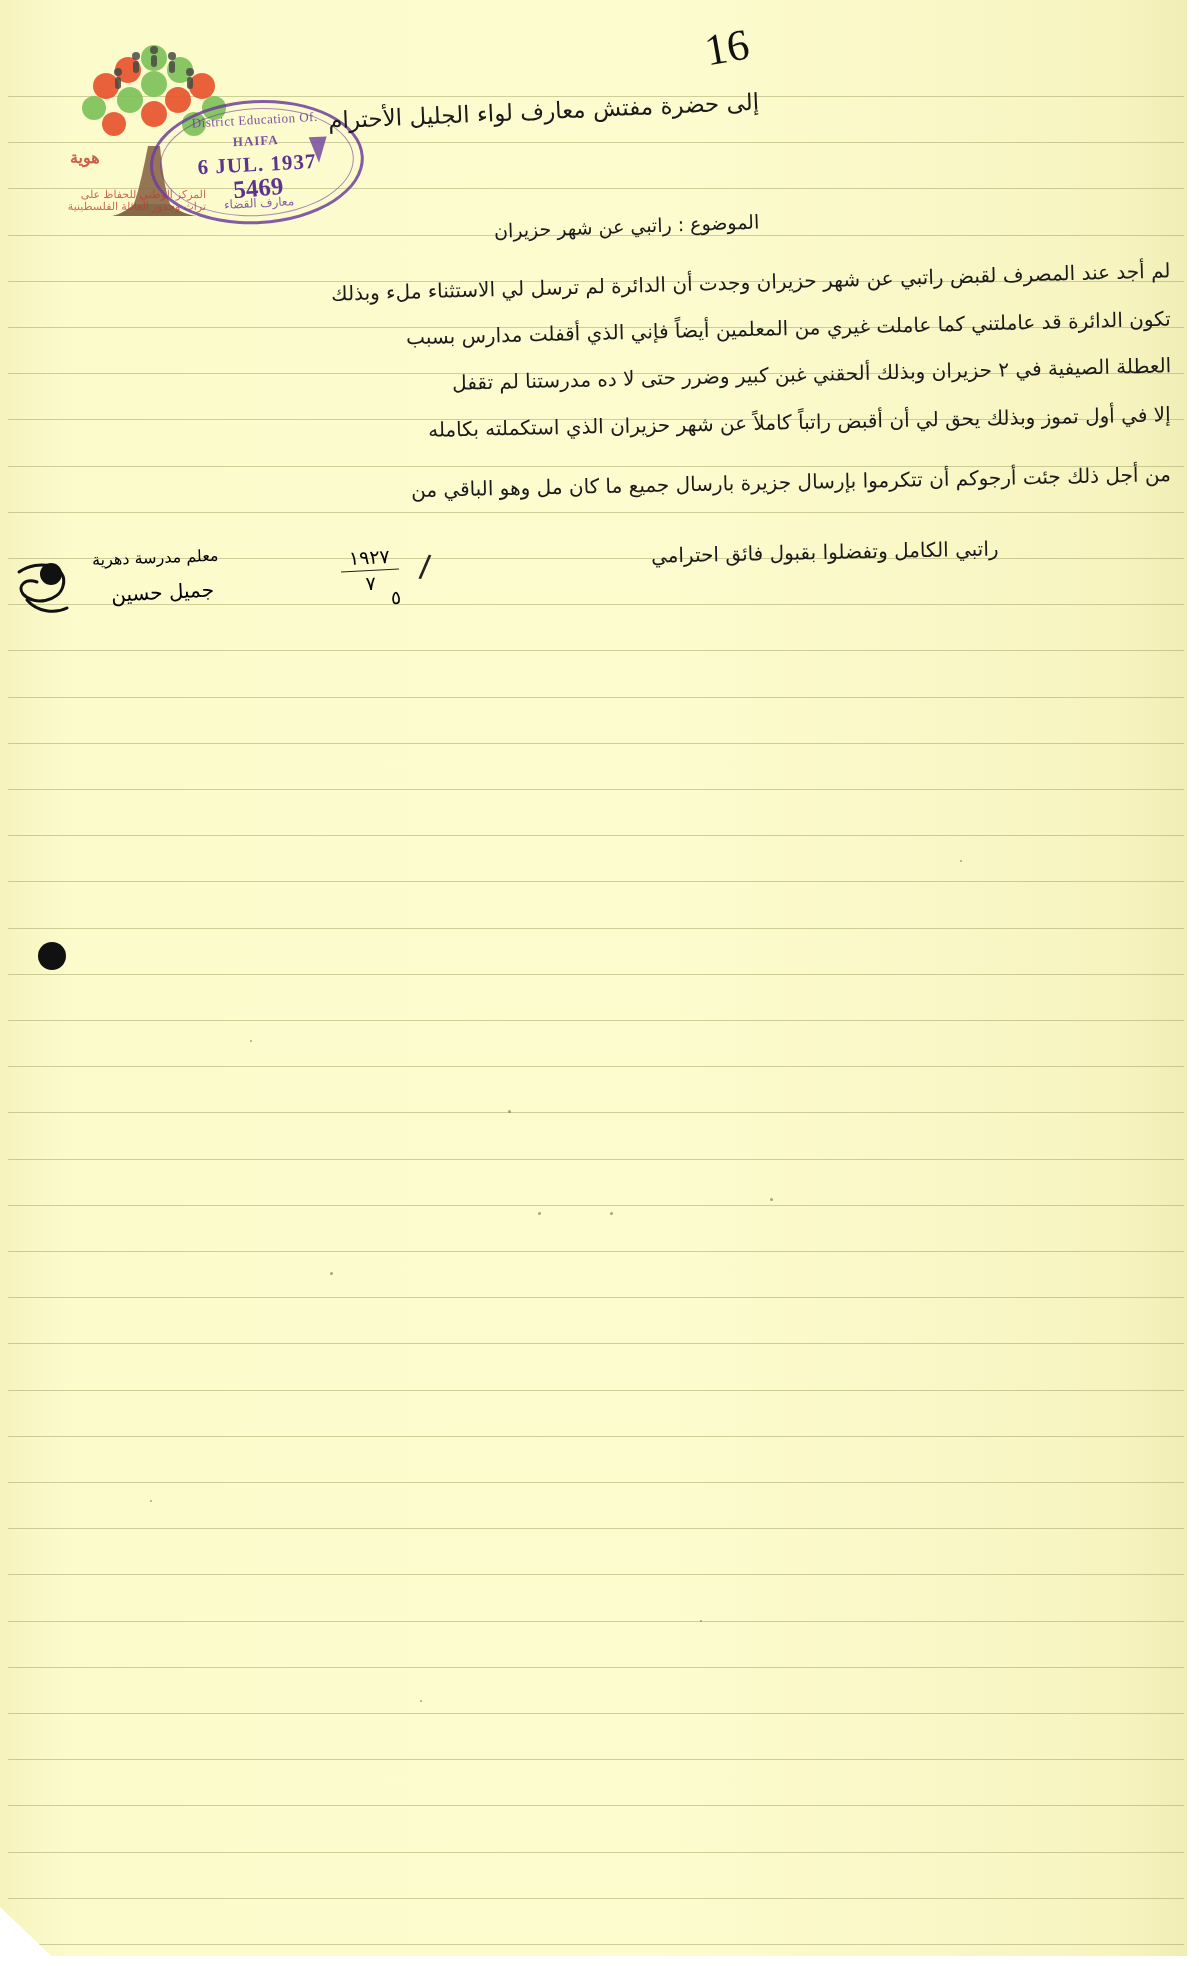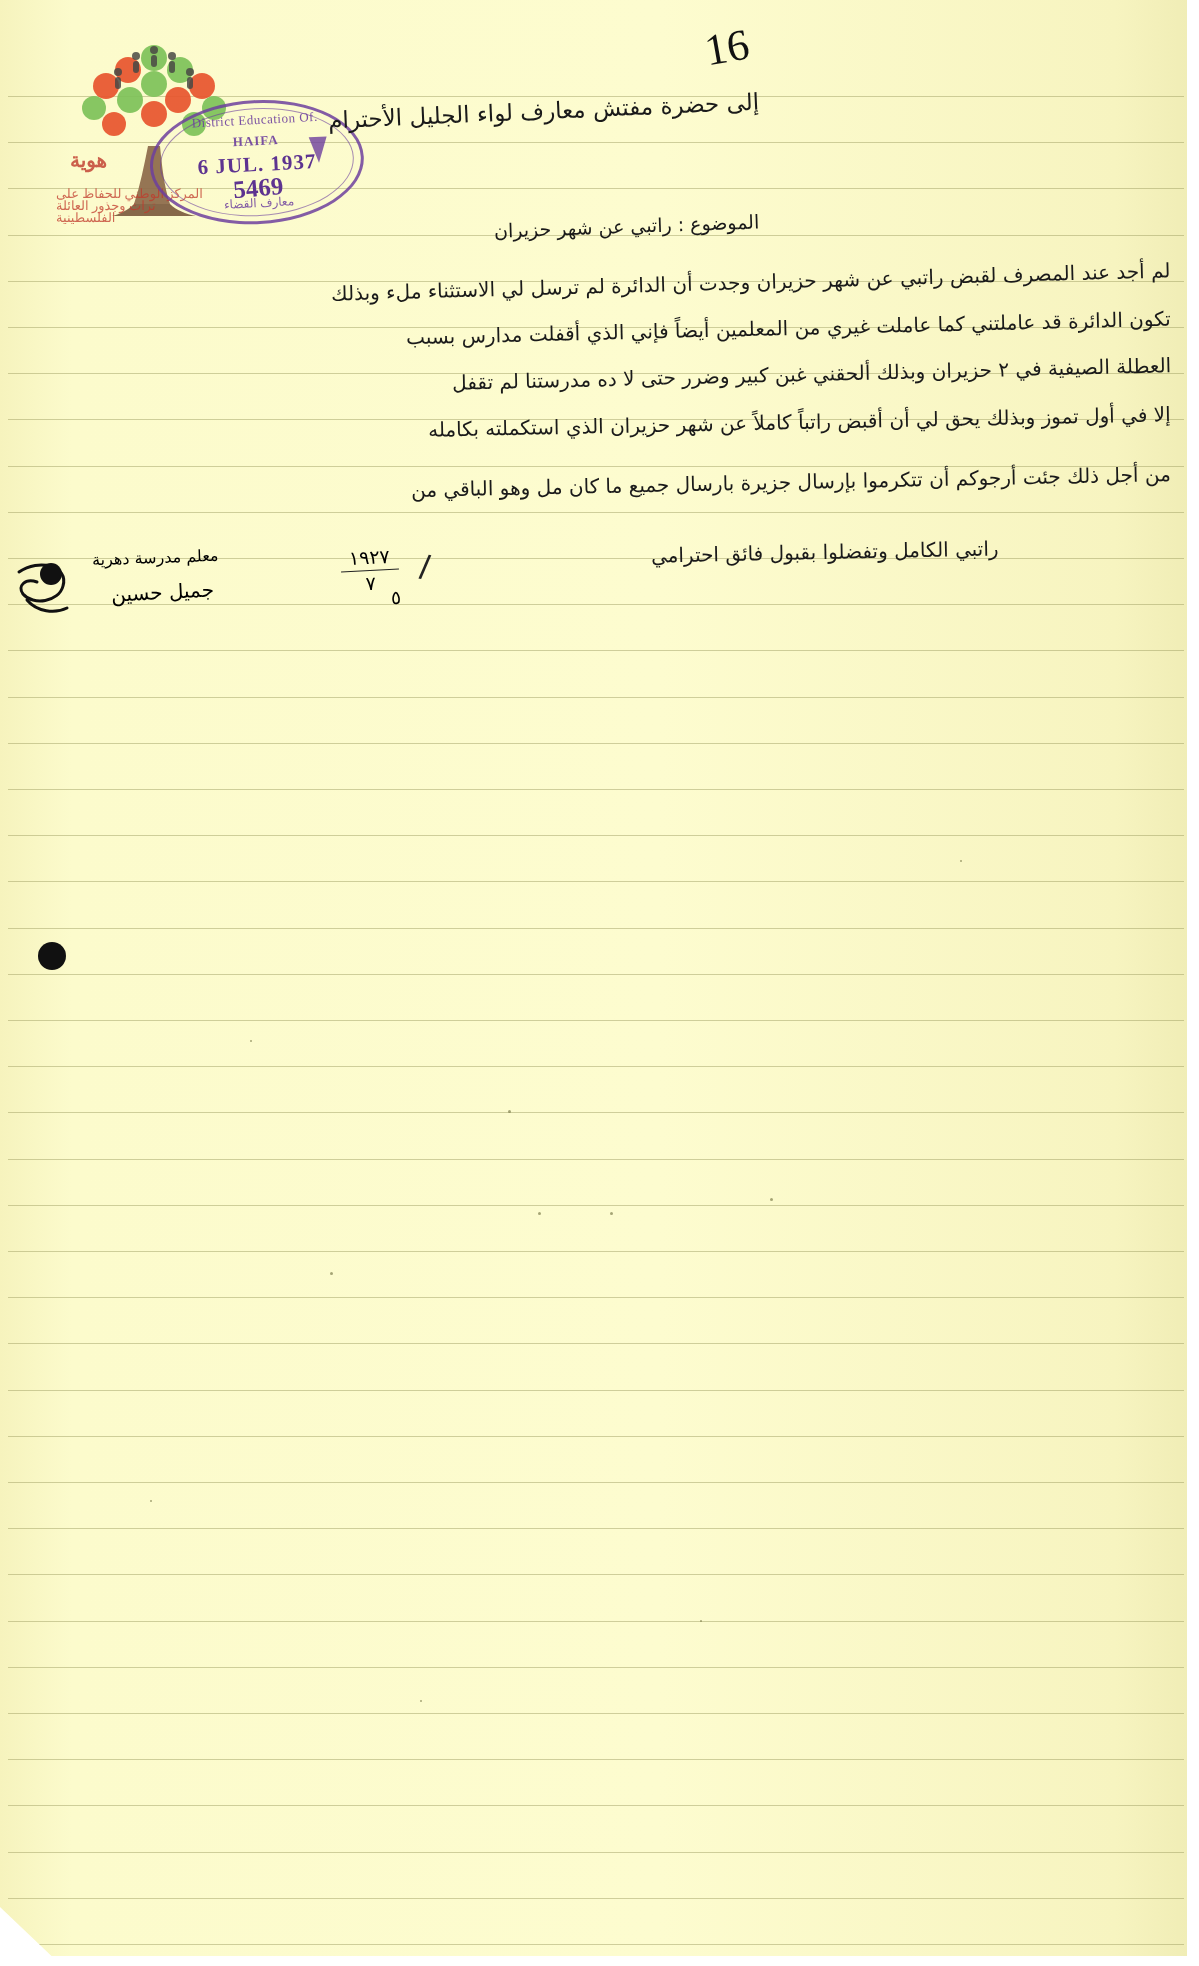--- a/index.html
+++ b/index.html
@@ -75,34 +75,33 @@
     top: 28px;
     width: 210px;
     height: 200px;
     opacity: .92;
   }
   .wm-caption {
     position: absolute;
     left: 56px;
     top: 188px;
     width: 150px;
-    text-align: left;
+    text-align: right;
     color: #c0392b;
-    font-size: 13px;
+    font-size: 11px;
     line-height: 12px;
     opacity: .75;
     direction: rtl;
-    font-family: Liberation Serif, serif;
   }
   .wm-word {
     position: absolute;
     left: 70px;
     top: 148px;
     color: #c0392b;
-    font-size: 20px;
+    font-size: 16px;
     font-weight: bold;
     opacity: .8;
     direction: rtl;
   }
   
   .stamp {
     position: absolute;
     left: 150px;
     top: 100px;
     width: 218px;

